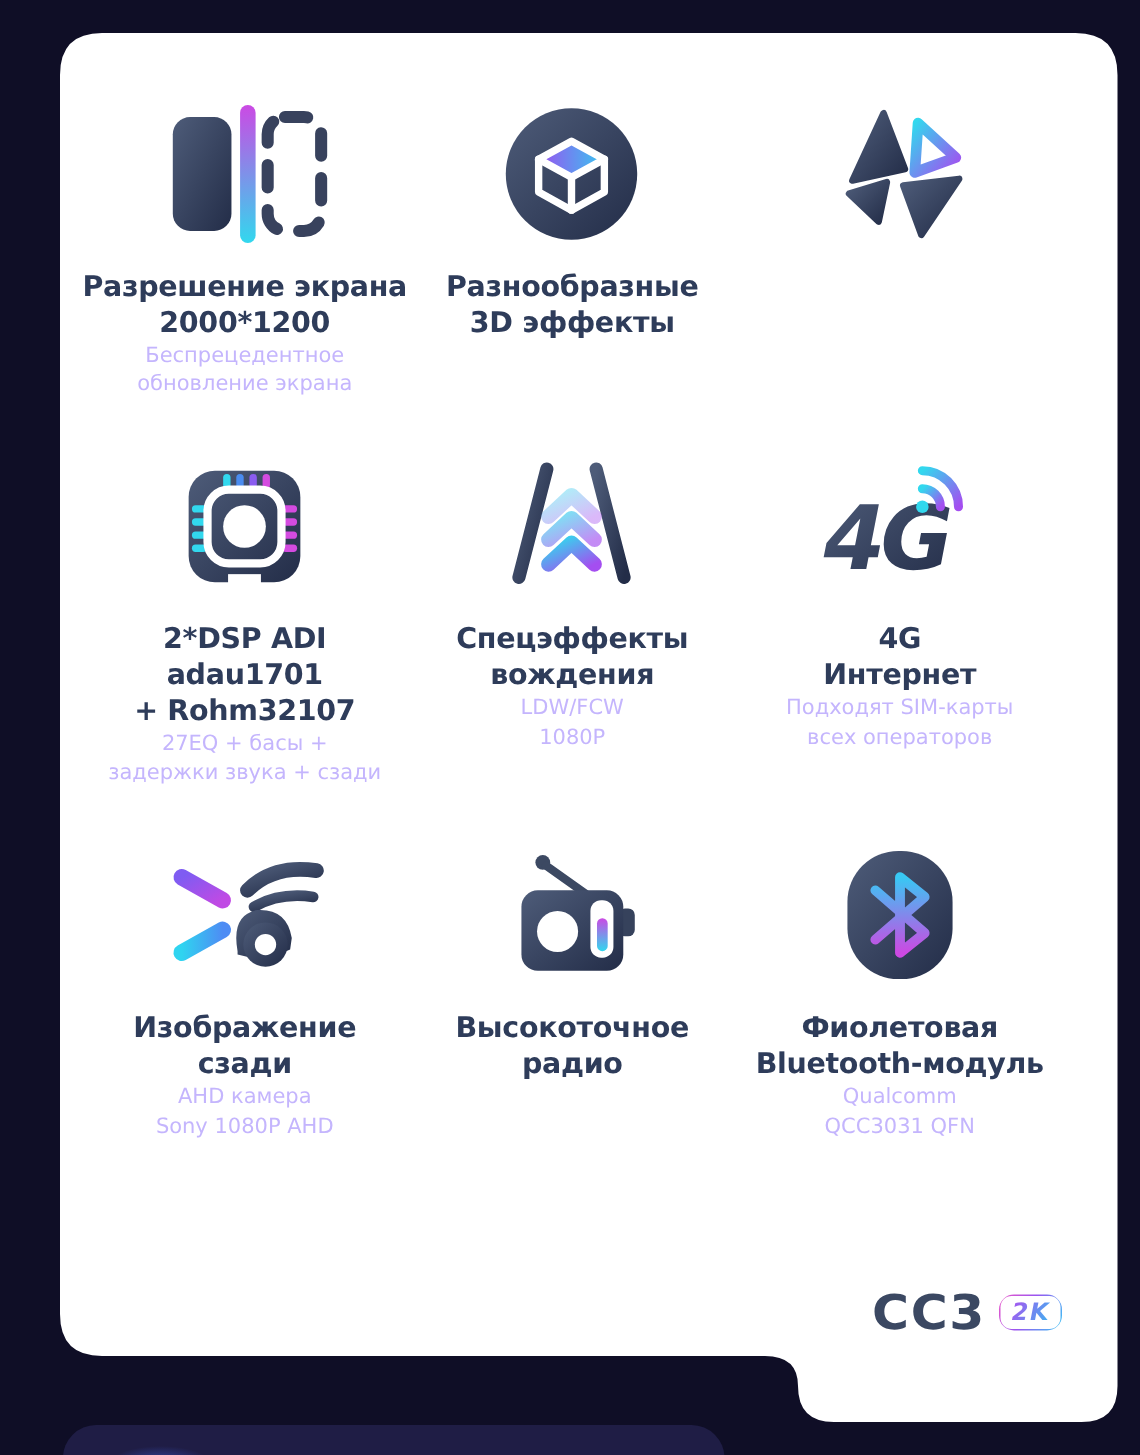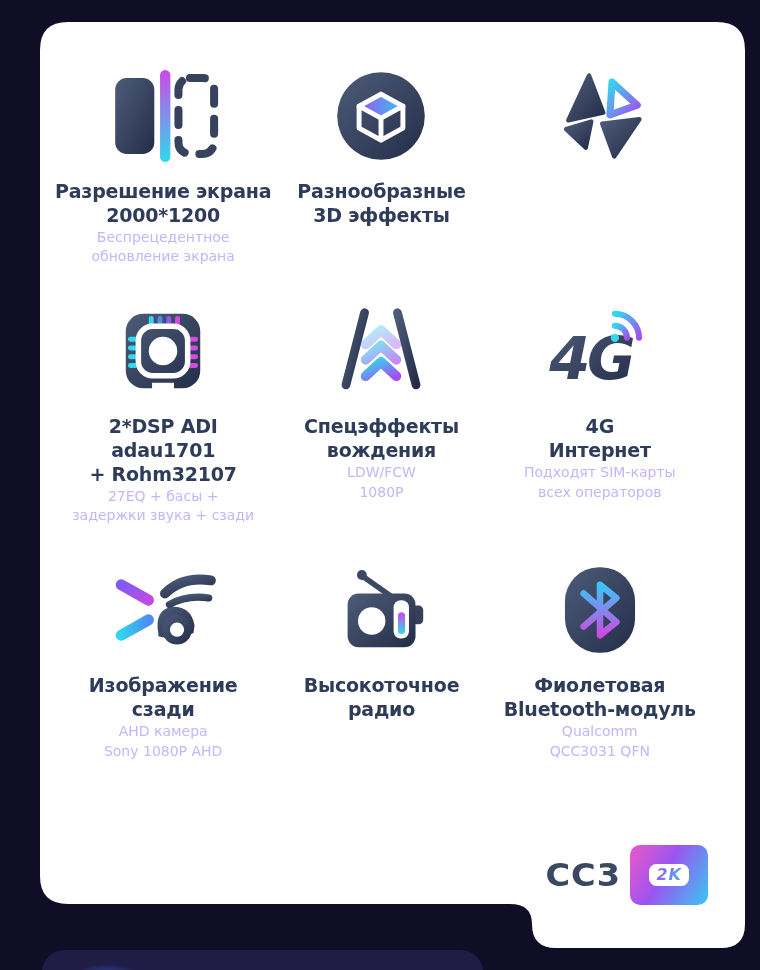--- a/index.html
+++ b/index.html
@@ -43,21 +43,21 @@
   }
   .logo{
     position:absolute;right:52px;top:856px;height:38px;
     display:flex;align-items:center;gap:9px;
   }
   .logo-text{
     font-size:32px;font-weight:800;color:#3b4862;letter-spacing:1px;
     transform:scaleX(1.05);transform-origin:right center;line-height:1;
   }
   .badge{
-    display:inline-flex;padding:19px;border-radius:10px;
+    display:inline-flex;padding:1px;border-radius:10px;
     background:linear-gradient(120deg,#ee58c8,#9a55f0 45%,#38c8f4);
   }
   .badge-inner{
     background:#ffffff;border-radius:7.5px;padding:1px 7px;
     display:flex;align-items:center;
   }
   .badge-text{
     font-weight:800;font-style:italic;font-size:16px;letter-spacing:1px;
     background:linear-gradient(120deg,#b04df0,#38b8f0);
     -webkit-background-clip:text;background-clip:text;color:transparent;

